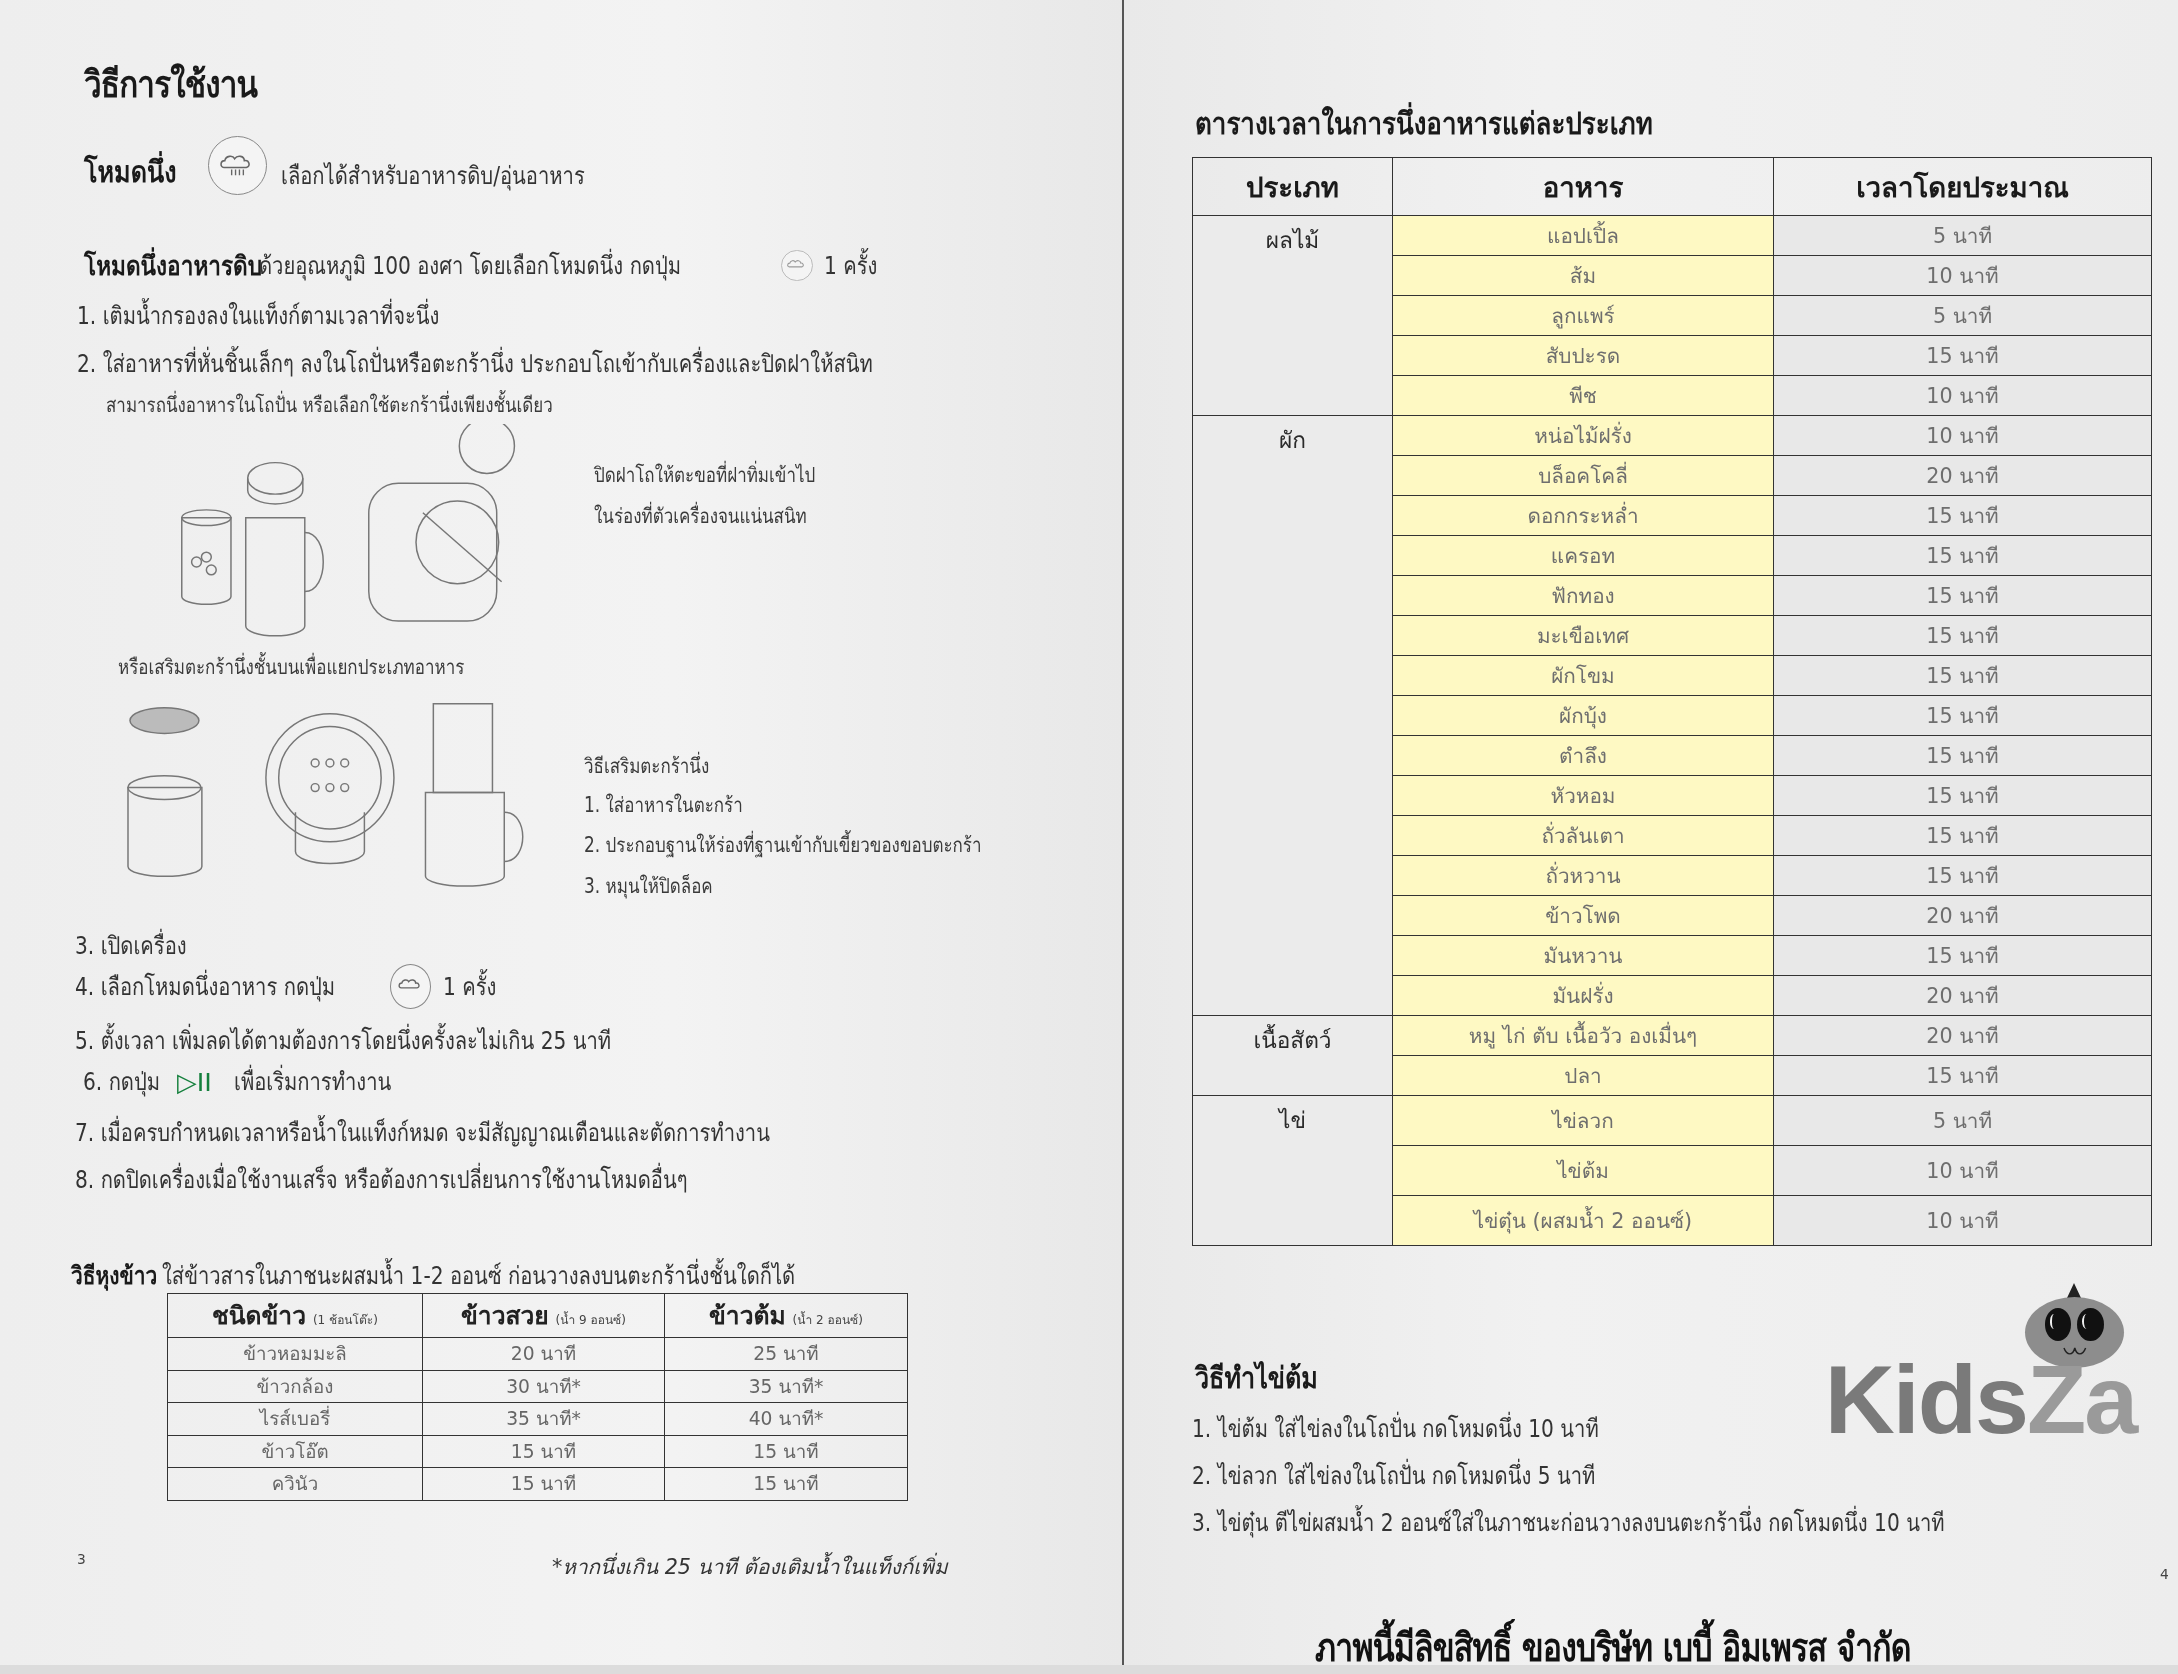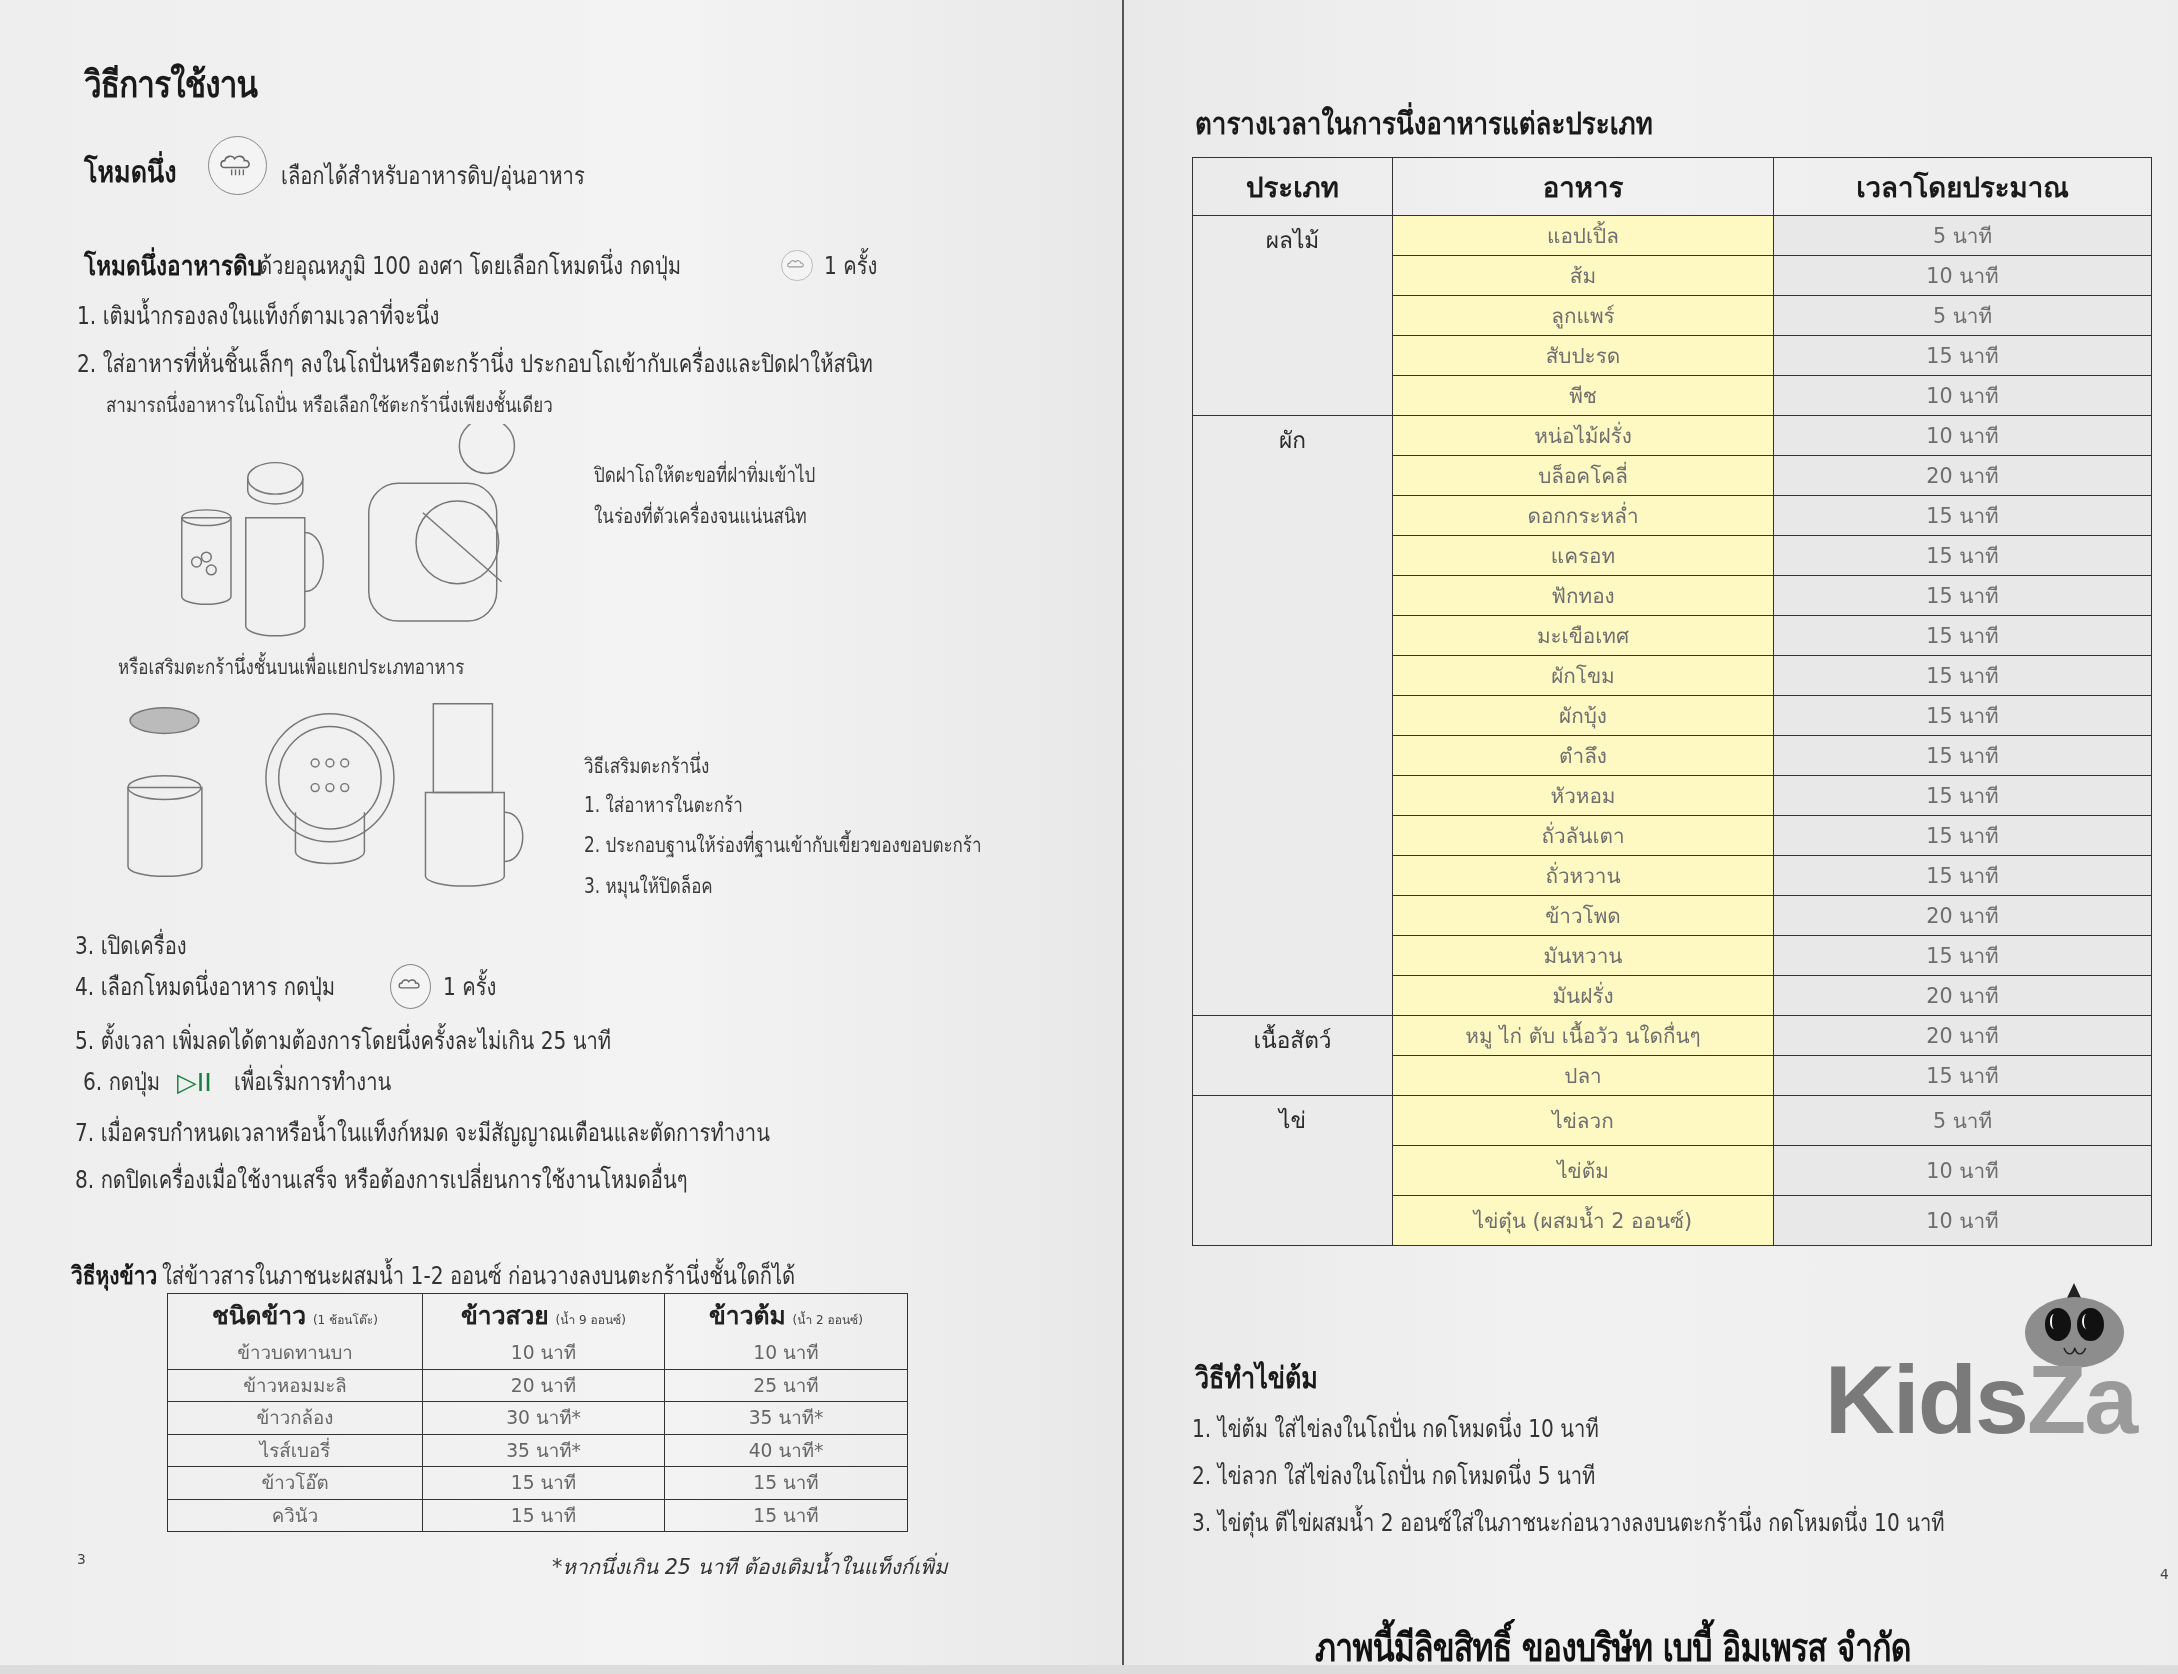--- a/index.html
+++ b/index.html
@@ -148,25 +148,20 @@
 
 <table class="rice" style="left:167px;top:1293px;width:741px;">
   <thead>
     <tr>
       <th style="width:254px;"><b>ชนิดข้าว</b> <small>(1 ช้อนโต๊ะ)</small></th>
       <th style="width:241px;"><b>ข้าวสวย</b> <small>(น้ำ 9 ออนซ์)</small></th>
       <th><b>ข้าวต้ม</b> <small>(น้ำ 2 ออนซ์)</small></th>
     </tr>
   </thead>
   <tbody id="rice-body">
-      <tr class="first">
-        <td>ข้าวบดทานบา</td>
-        <td>10 นาที</td>
-        <td>10 นาที</td>
-      </tr>
       <tr>
         <td>ข้าวหอมมะลิ</td>
         <td>20 นาที</td>
         <td>25 นาที</td>
       </tr>
       <tr>
         <td>ข้าวกล้อง</td>
         <td>30 นาที*</td>
         <td>35 นาที*</td>
       </tr>
@@ -278,21 +273,21 @@
       <tr>
         <td class="item">มันหวาน</td>
         <td class="time">15 นาที</td>
       </tr>
       <tr>
         <td class="item">มันฝรั่ง</td>
         <td class="time">20 นาที</td>
       </tr>
       <tr>
         <td class="cat" rowspan="2">เนื้อสัตว์</td>
-        <td class="item">หมู ไก่ ตับ เนื้อวัว นใดกื่นๆ</td>
+        <td class="item">หมู ไก่ ตับ เนื้อวัว องเมื่นๆ</td>
         <td class="time">20 นาที</td>
       </tr>
       <tr>
         <td class="item">ปลา</td>
         <td class="time">15 นาที</td>
       </tr>
       <tr class="egg">
         <td class="cat" rowspan="3">ไข่</td>
         <td class="item">ไข่ลวก</td>
         <td class="time">5 นาที</td>

